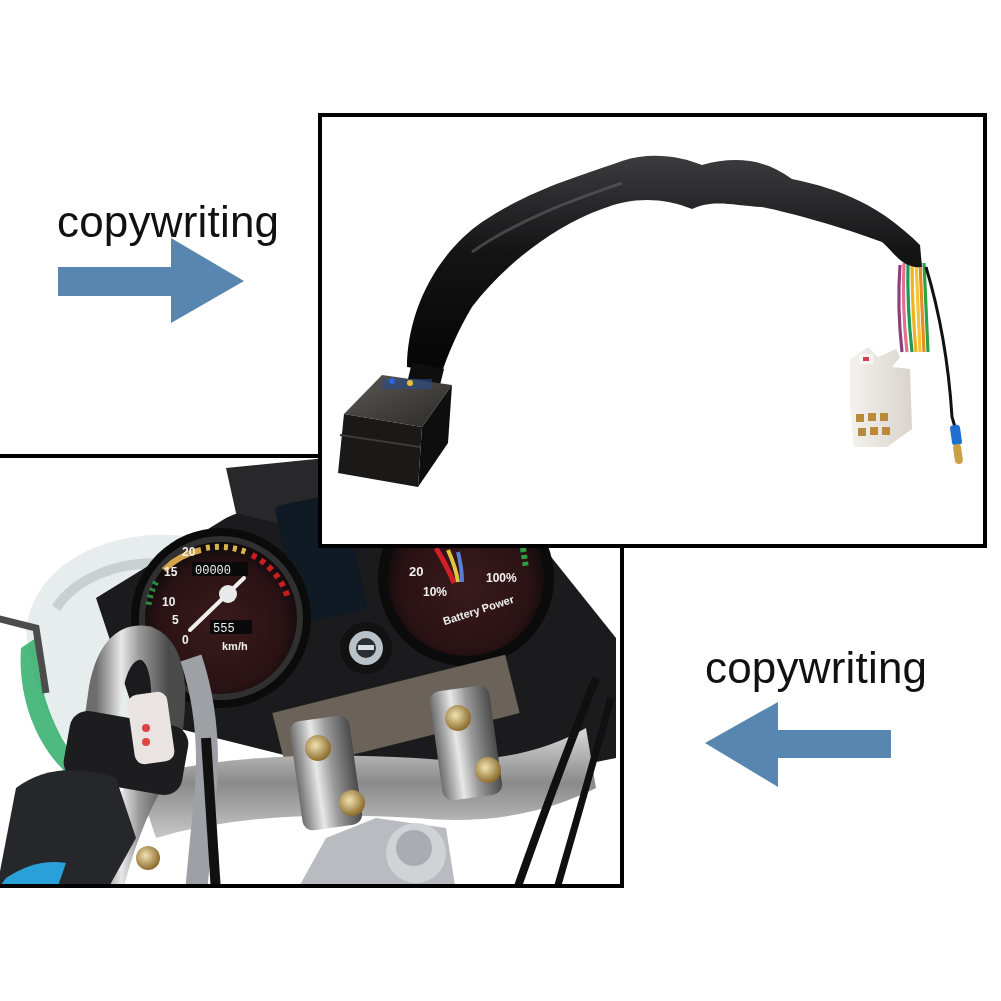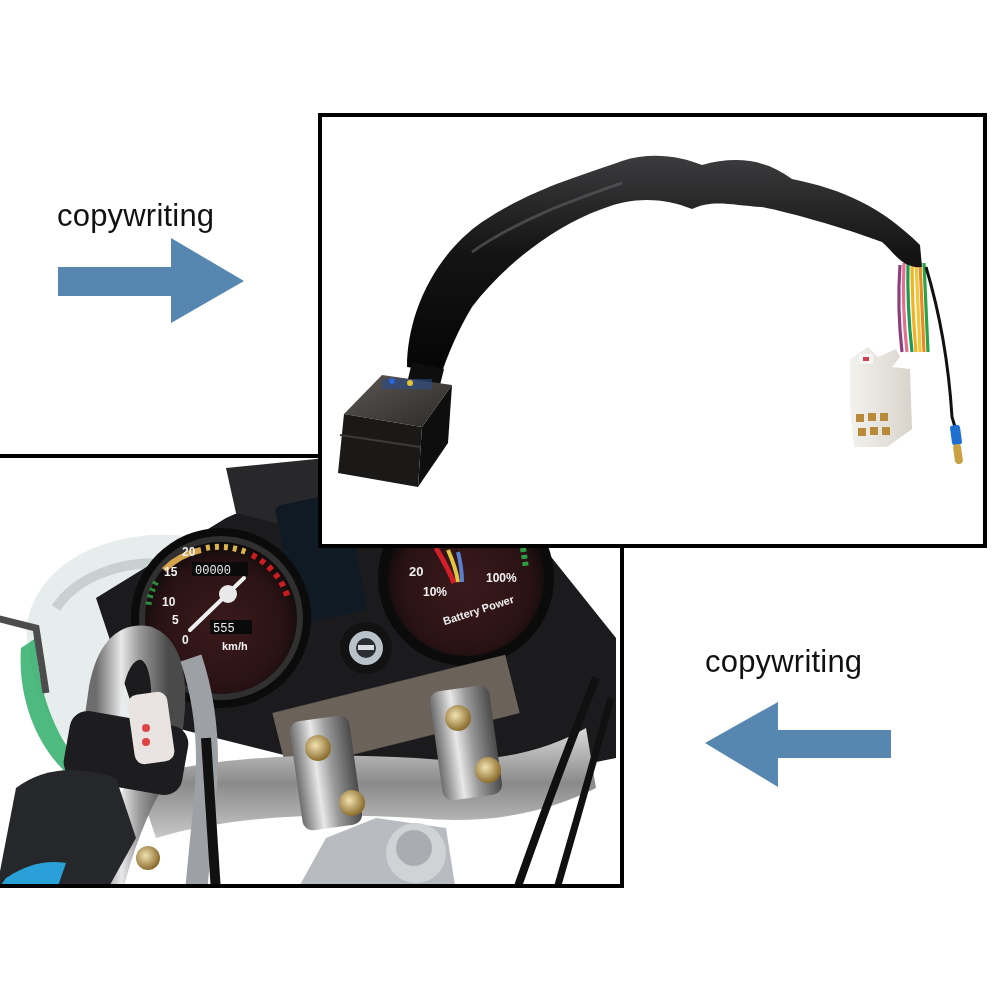--- a/index.html
+++ b/index.html
@@ -1,17 +1,17 @@
 <!DOCTYPE html>
 <html><head>
 <meta charset="utf-8">
 <style>
   html,body{margin:0;padding:0;background:#ffffff;}
   body{width:1001px;height:1001px;position:relative;overflow:hidden;font-family:"Liberation Sans",sans-serif;}
-  .label{position:absolute;font-size:31px;color:#111;letter-spacing:0.2px;line-height:1;}
+  .label{position:absolute;font-size:44px;color:#111;letter-spacing:0.2px;line-height:1;}
   .arrow{position:absolute;}
   .panel{position:absolute;background:#fff;box-sizing:border-box;border:4px solid #000;overflow:hidden;}
   .panel svg{display:block;}
 </style>
 </head>
 <body>
 
 <div class="label" style="left:57px;top:200px;">copywriting</div>
 <svg class="arrow" style="left:55px;top:235px;" width="195" height="92" viewBox="0 0 195 92">
   <polygon points="3,32 116,32 116,3 189,46 116,88 116,61 3,61" fill="#5786b0"></polygon>

